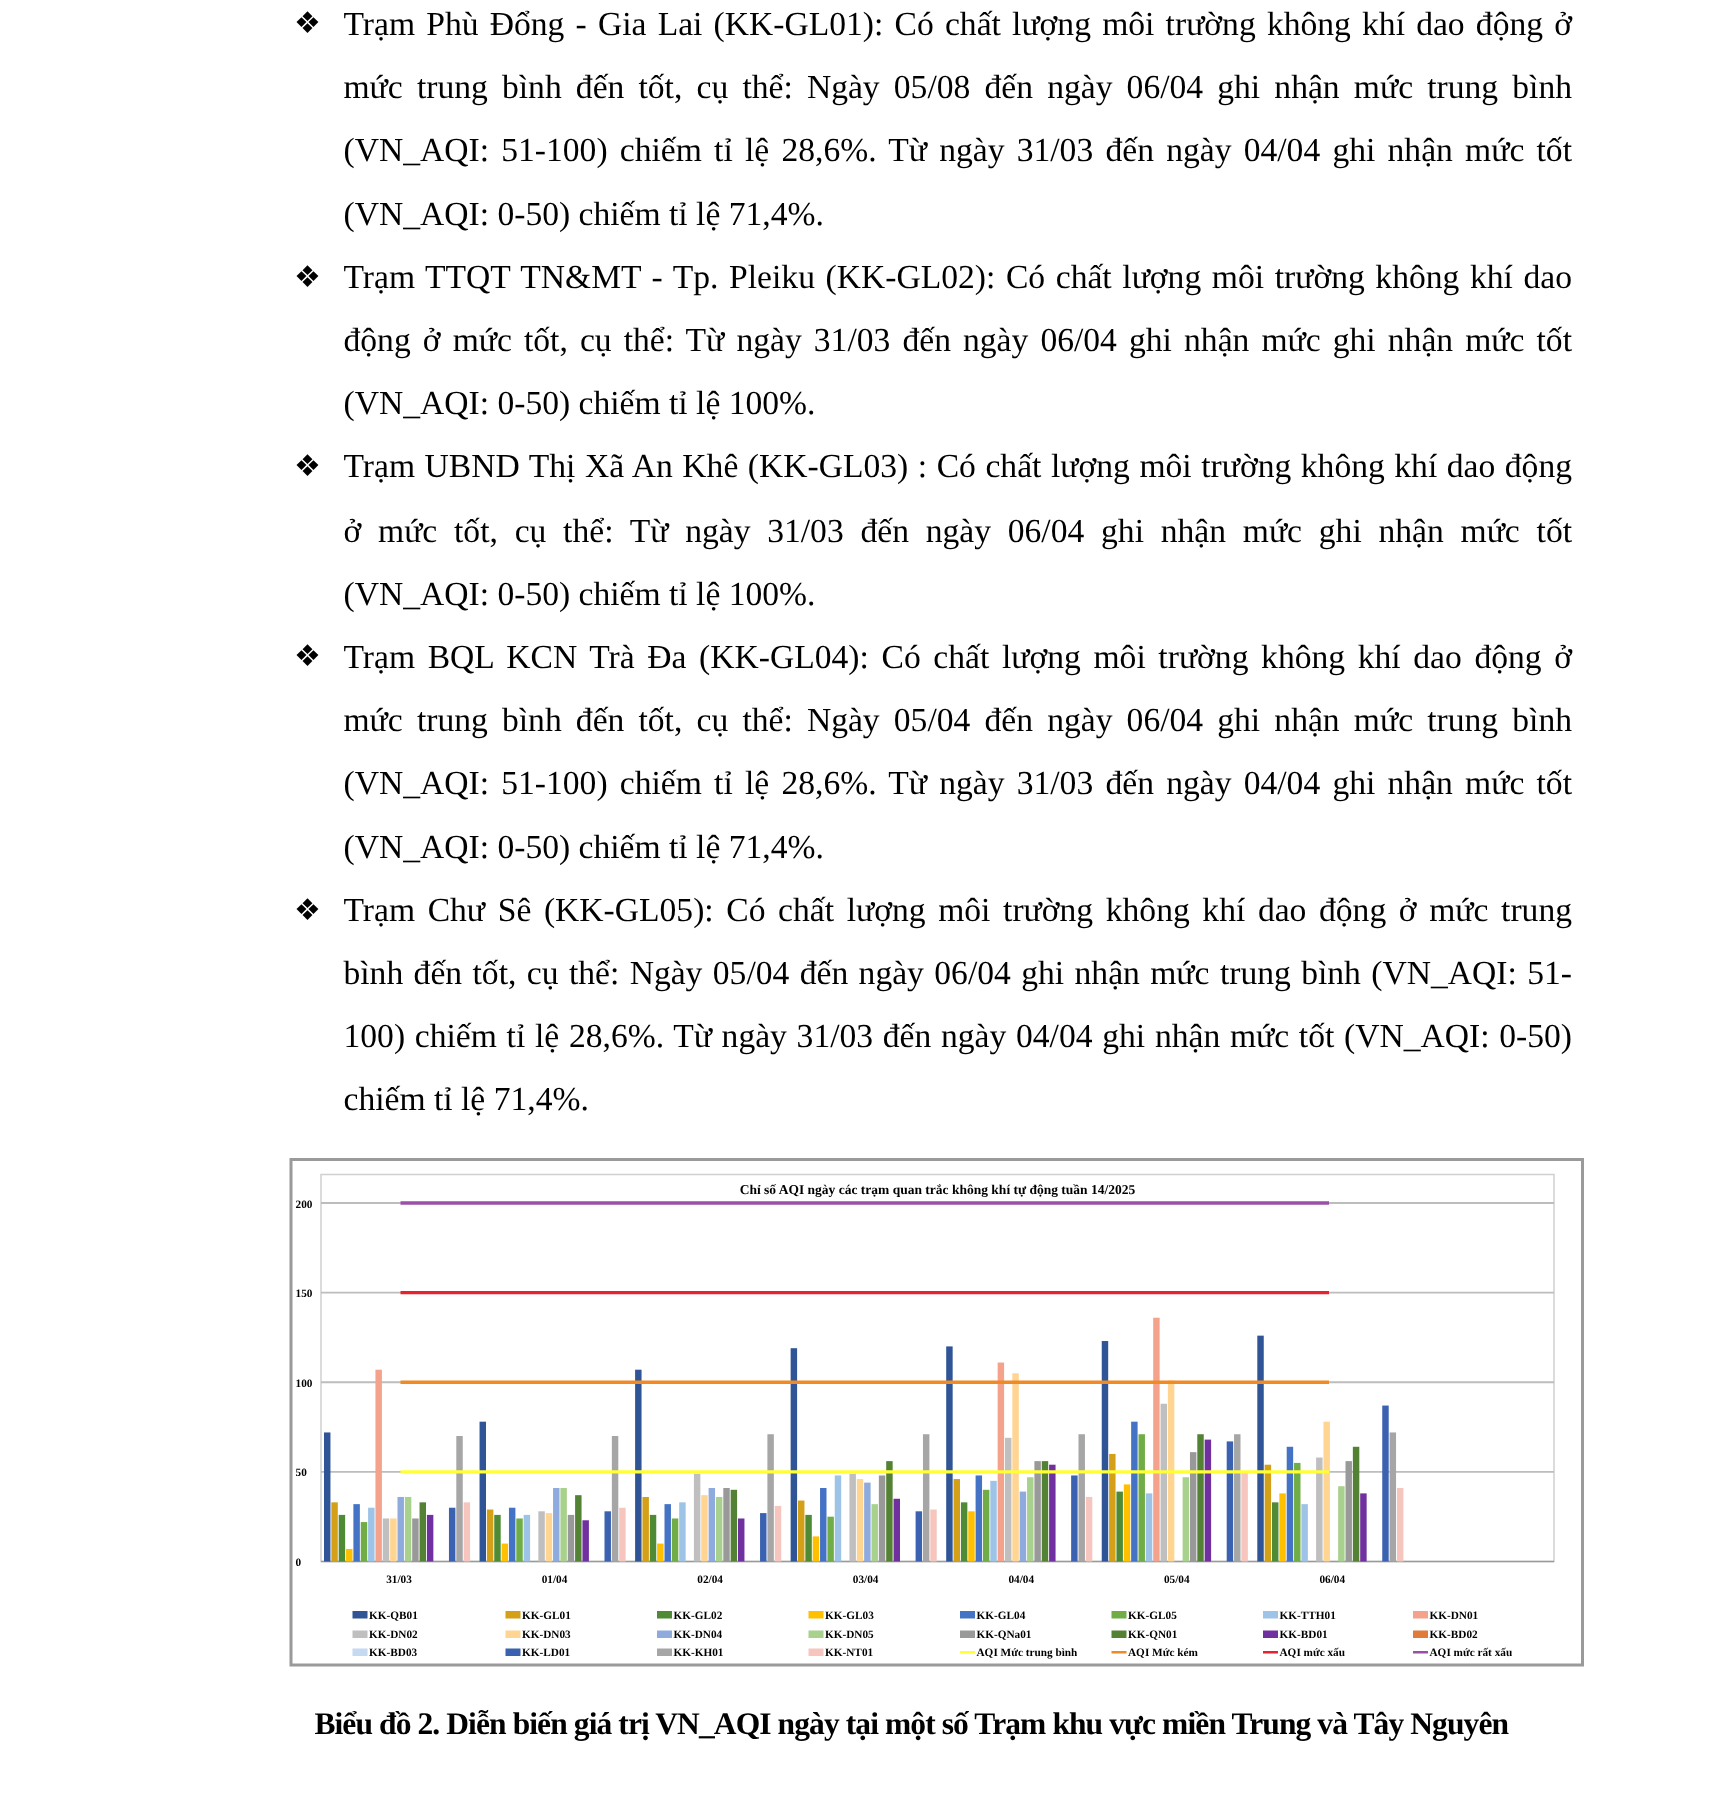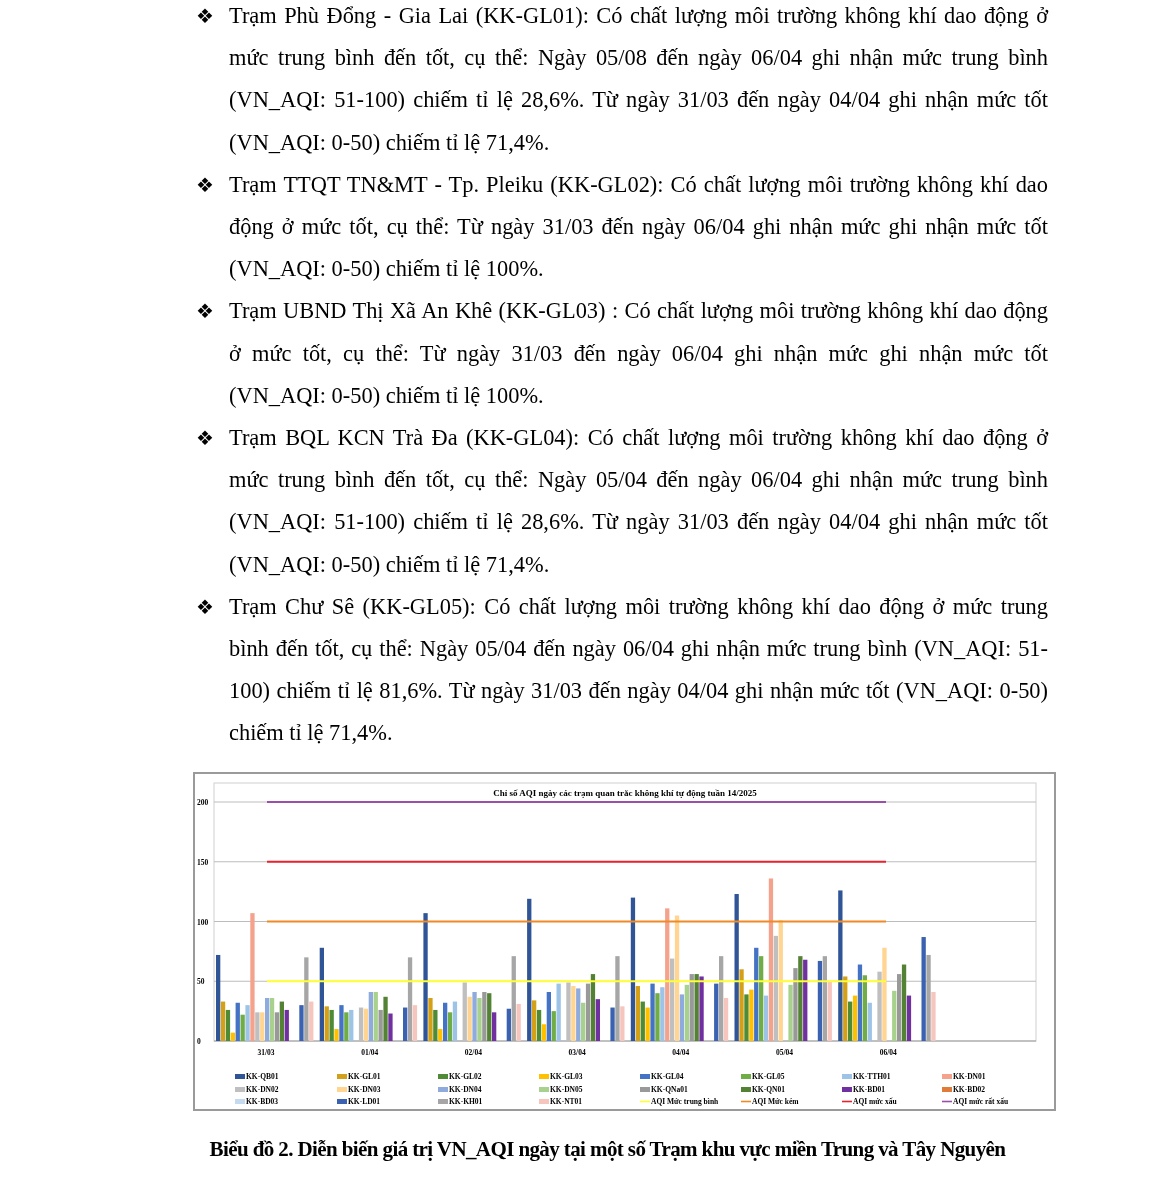--- a/index.html
+++ b/index.html
@@ -34,21 +34,21 @@
   <div class="bullet">
     <span class="mark">❖</span>
     <span>Trạm UBND Thị Xã An Khê (KK-GL03) : Có chất lượng môi trường không khí dao động ở mức tốt, cụ thể: Từ ngày 31/03 đến ngày 06/04 ghi nhận mức ghi nhận mức tốt (VN_AQI: 0-50) chiếm tỉ lệ 100%.</span>
   </div>
   <div class="bullet">
     <span class="mark">❖</span>
     <span>Trạm BQL KCN Trà Đa (KK-GL04): Có chất lượng môi trường không khí dao động ở mức trung bình đến tốt, cụ thể: Ngày 05/04 đến ngày 06/04 ghi nhận mức trung bình (VN_AQI: 51-100) chiếm tỉ lệ 28,6%. Từ ngày 31/03 đến ngày 04/04 ghi nhận mức tốt (VN_AQI: 0-50) chiếm tỉ lệ 71,4%.</span>
   </div>
   <div class="bullet">
     <span class="mark">❖</span>
-    <span>Trạm Chư Sê (KK-GL05): Có chất lượng môi trường không khí dao động ở mức trung bình đến tốt, cụ thể: Ngày 05/04 đến ngày 06/04 ghi nhận mức trung bình (VN_AQI: 51-100) chiếm tỉ lệ 81,6%. Từ ngày 31/03 đến ngày 04/04 ghi nhận mức tốt (VN_AQI: 0-50) chiếm tỉ lệ 71,4%.</span>
+    <span>Trạm Chư Sê (KK-GL05): Có chất lượng môi trường không khí dao động ở mức trung bình đến tốt, cụ thể: Ngày 05/04 đến ngày 06/04 ghi nhận mức trung bình (VN_AQI: 51-100) chiếm tỉ lệ 28,6%. Từ ngày 31/03 đến ngày 04/04 ghi nhận mức tốt (VN_AQI: 0-50) chiếm tỉ lệ 71,4%.</span>
   </div>
 </div>
 
 <div class="chart-frame">
   <svg id="chart-svg" width="859" height="335">
       <rect x="19" y="9" width="822" height="258" fill="none" stroke="#d0d0d0" stroke-width="1"></rect>
       <text x="2" y="270" class="ticklbl" fill="#000">0</text>
       <line x1="19" x2="841" y1="207.25" y2="207.25" stroke="#bdbdbd" stroke-width="1.2"></line>
       <text x="2" y="210.25" class="ticklbl" fill="#000">50</text>
       <line x1="19" x2="841" y1="147.5" y2="147.5" stroke="#bdbdbd" stroke-width="1.2"></line>

